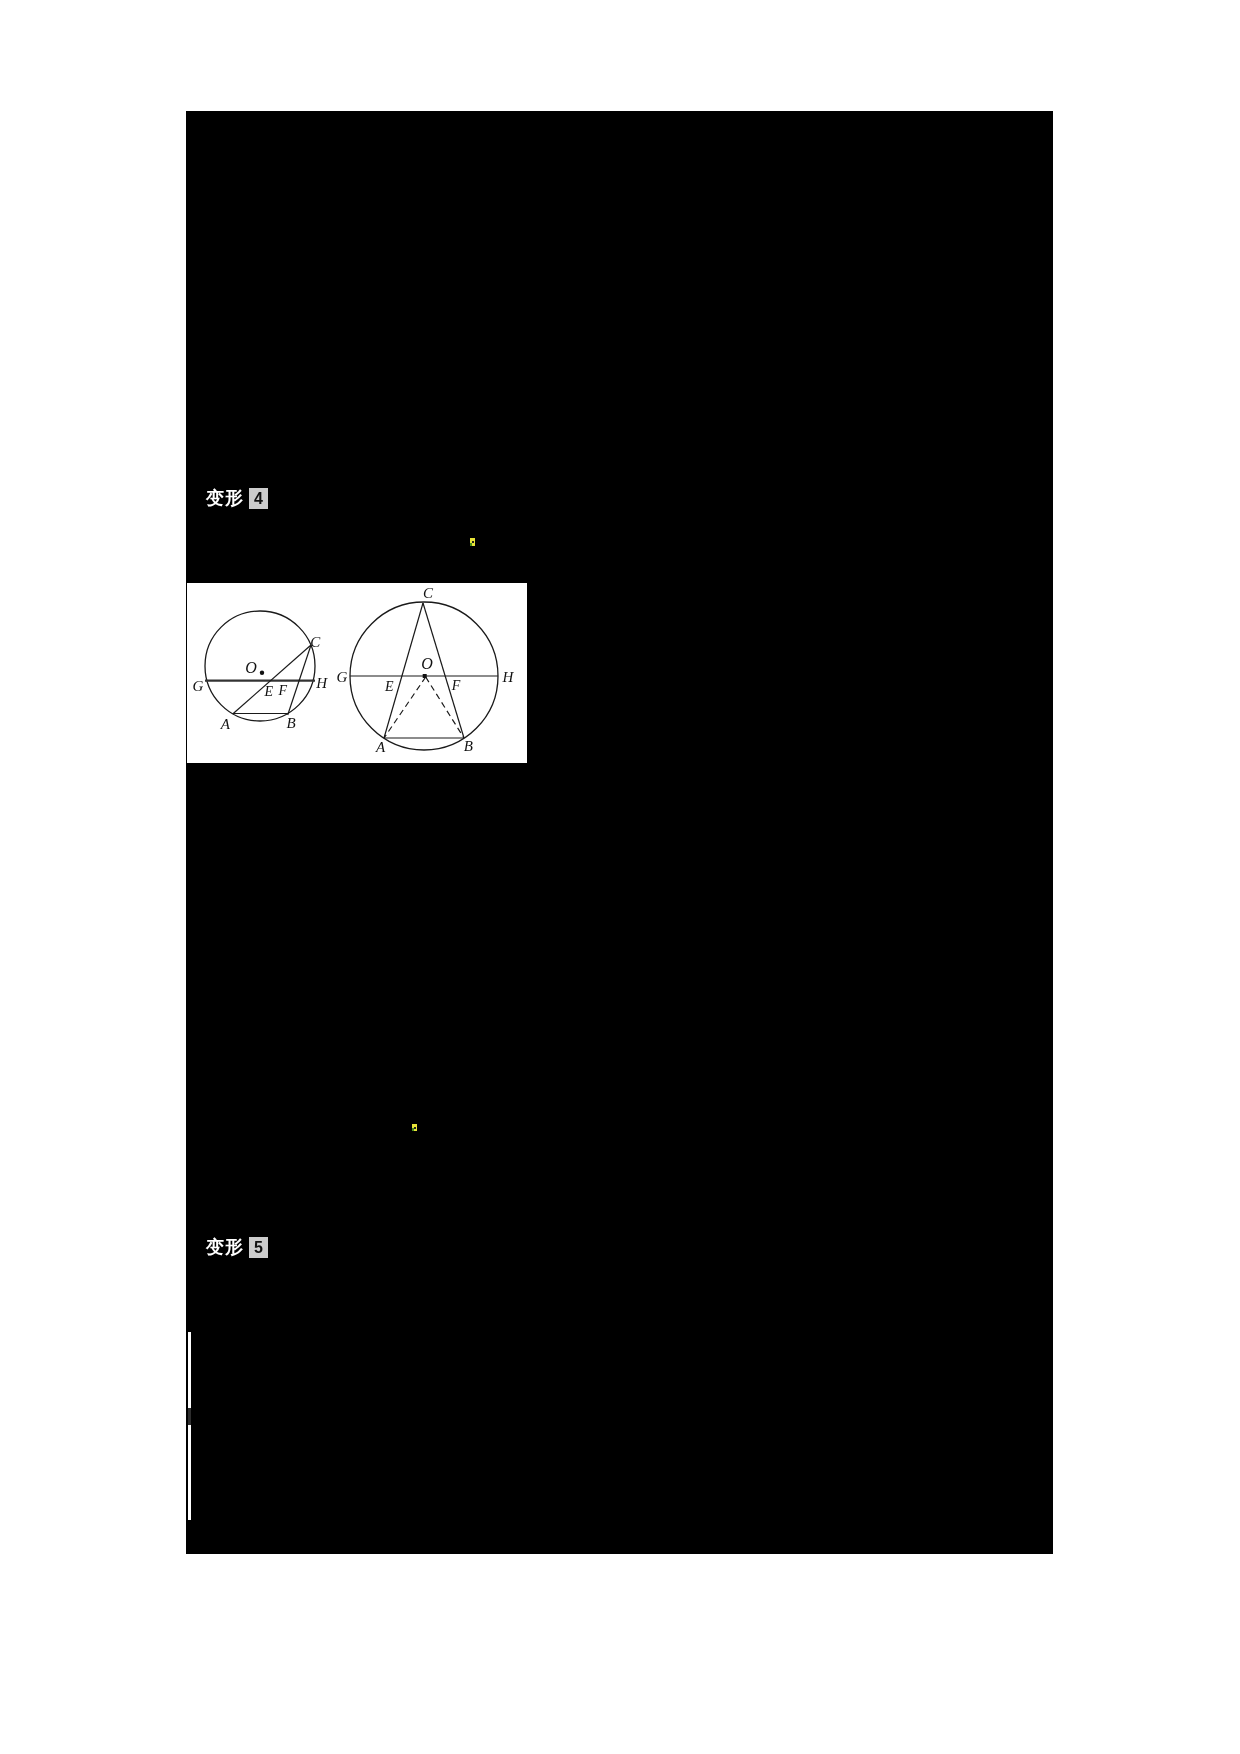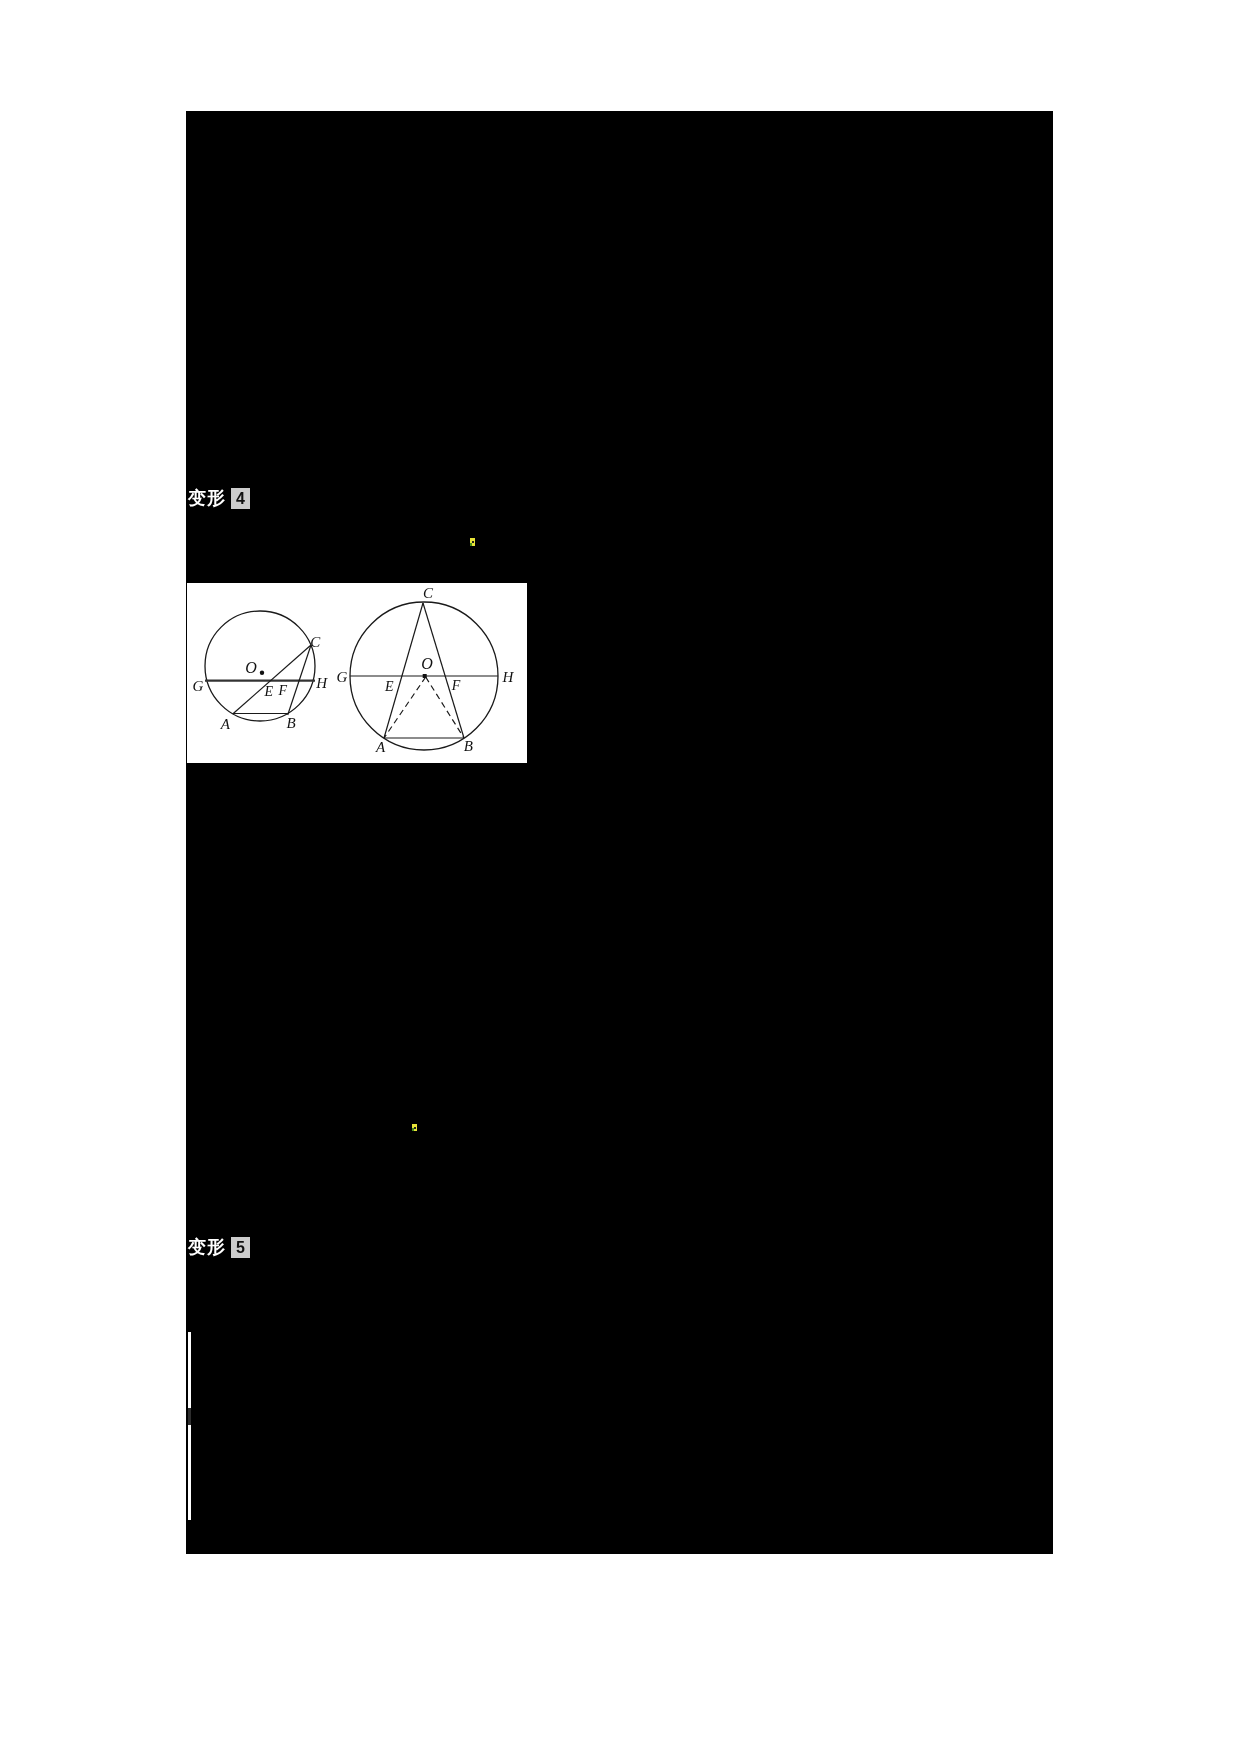--- a/index.html
+++ b/index.html
@@ -23,20 +23,21 @@
     align-items: stretch;
     height: 21px;
     line-height: 21px;
   }
   .section-badge .prefix {
     color: #ffffff;
     font-weight: bold;
     font-size: 18px;
     letter-spacing: 1px;
     white-space: nowrap;
+    margin-left: 18px;
   }
   .section-badge .numbox {
     margin-left: 5px;
     background: #cccccc;
     color: #111111;
     font-weight: bold;
     font-size: 16px;
     padding: 0 5px;
     display: flex;
     align-items: center;

